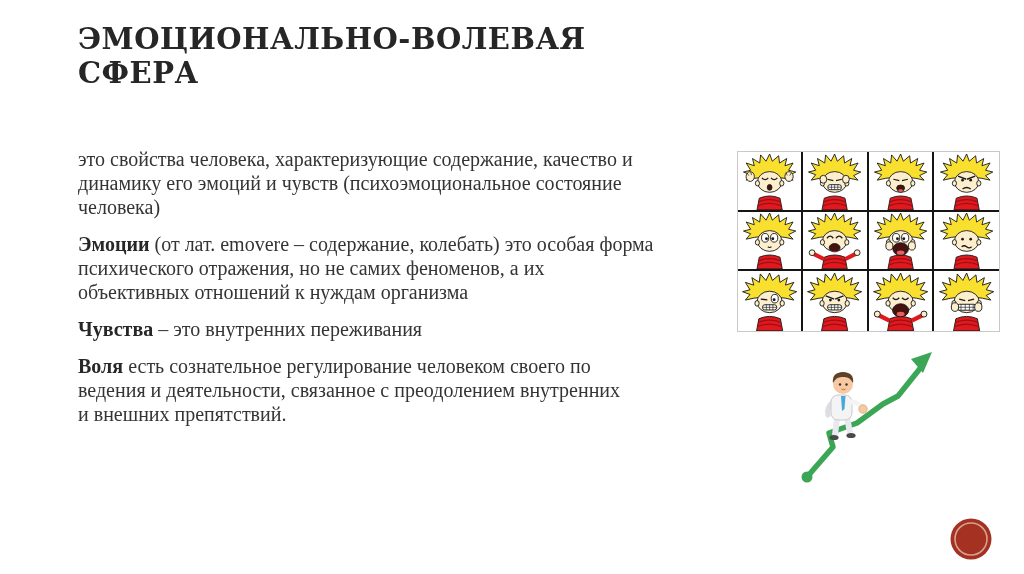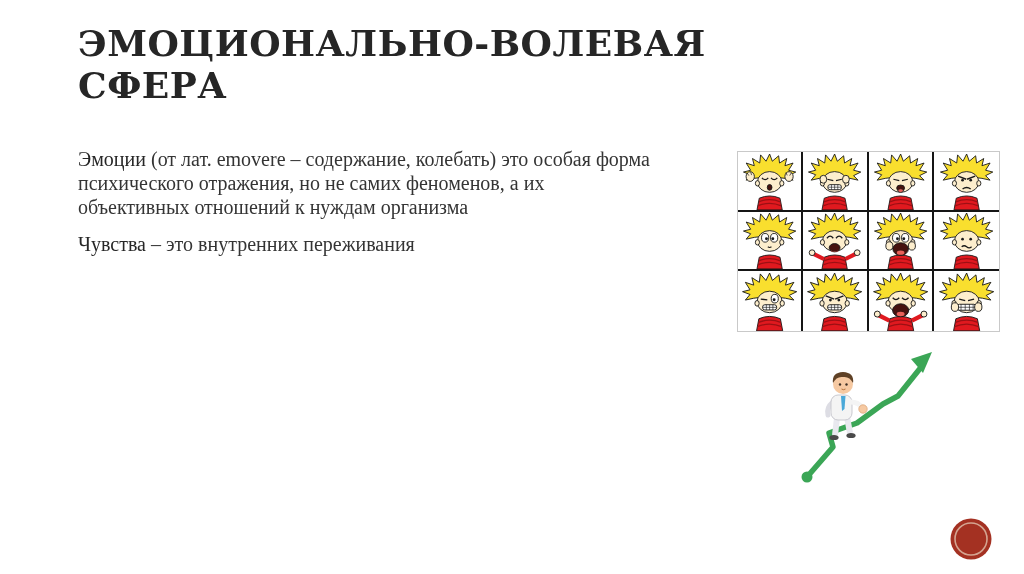--- a/index.html
+++ b/index.html
@@ -1,24 +1,24 @@
 <!DOCTYPE html>
 <html><head>
 <meta charset="utf-8">
 <style>
   html,body{margin:0;padding:0;background:#888;}
   .slide{position:relative;width:1024px;height:574px;background:#ffffff;overflow:hidden;
          font-family:"Liberation Serif",serif;}
   .title{position:absolute;left:78px;top:22px;margin:0;
-         font-family:"DejaVu Serif",serif;font-weight:700;font-size:36px;line-height:1.18;
+         font-family:"DejaVu Serif",serif;font-weight:700;font-size:29px;line-height:1.18;
          color:#262626;letter-spacing:.5px;white-space:pre-line;}
   .body{position:absolute;left:78px;top:147px;width:680px;
         font-size:20px;line-height:1.2;color:#343434;}
   .body p{white-space:pre-line;margin:0 0 13px 0;}
-  .body b{font-weight:400;color:#272727;margin-top:18px;}
+  .body b{font-weight:700;color:#272727;margin-top:18px;}
   
   #emotionGrid{position:absolute;left:737px;top:151px;width:263px;height:181px;
                background:#fff;border:1px solid #c9c9c9;box-sizing:border-box;
                display:grid;grid-template-columns:repeat(4,1fr);grid-template-rows:repeat(3,1fr);}
   .cell{border-right:2px solid #151515;border-bottom:2px solid #151515;
         display:flex;align-items:flex-end;justify-content:center;overflow:hidden;background:#fff;}
   .cell:nth-child(4n){border-right:none;}
   .cell:nth-child(n+9){border-bottom:none;}
   .cell svg{width:100%;height:97%;display:block;}
   
@@ -30,24 +30,30 @@
 </style>
 </head>
 <body>
 
 <div class="slide">
 
   <h1 class="title">ЭМОЦИОНАЛЬНО-ВОЛЕВАЯ
 СФЕРА</h1>
 
   <div class="body">
+    <p><b></b><span>это свойства человека, характеризующие содержание, качество и
+динамику его эмоций и чувств (психоэмоциональное состояние
+человека)</span></p>
     <p><b>Эмоции</b><span> (от лат. emovere – содержание, колебать) это особая форма
 психического отражения, но не самих феноменов, а их
 объективных отношений к нуждам организма</span></p>
     <p><b>Чувства</b><span> – это внутренних переживания</span></p>
+    <p><b>Воля</b><span> есть сознательное регулирование человеком своего по
+ведения и деятельности, связанное с преодолением внутренних
+и внешних препятствий.</span></p>
   </div>
 
   <div id="emotionGrid">
       <div class="cell">
         <svg viewBox="0 0 66 62" xmlns="http://www.w3.org/2000/svg">
           <polygon points="33,0 36,8 43,2 44,10 52,5 50,13 59,10 54,18 62,20 54,24 59,29 50,27 33,25 16,27 7,29 12,23 4,20 12,18 7,10 16,13 14,5 22,10 23,1 29,8" fill="#f9df2e" stroke="#1a1a1a" stroke-width="1"></polygon>
           <ellipse cx="33" cy="31" rx="13.5" ry="11.5" fill="#fdeecd" stroke="#1a1a1a"></ellipse>
                  <ellipse cx="19.5" cy="32.5" rx="2.3" ry="3" fill="#fdeecd" stroke="#1a1a1a"></ellipse>
                  <ellipse cx="46.5" cy="32.5" rx="2.3" ry="3" fill="#fdeecd" stroke="#1a1a1a"></ellipse>
           <path d="M19,62 L21.5,49 Q33,44 44.5,49 L47,62 Z" fill="#e0191f" stroke="#1a1a1a"></path>

